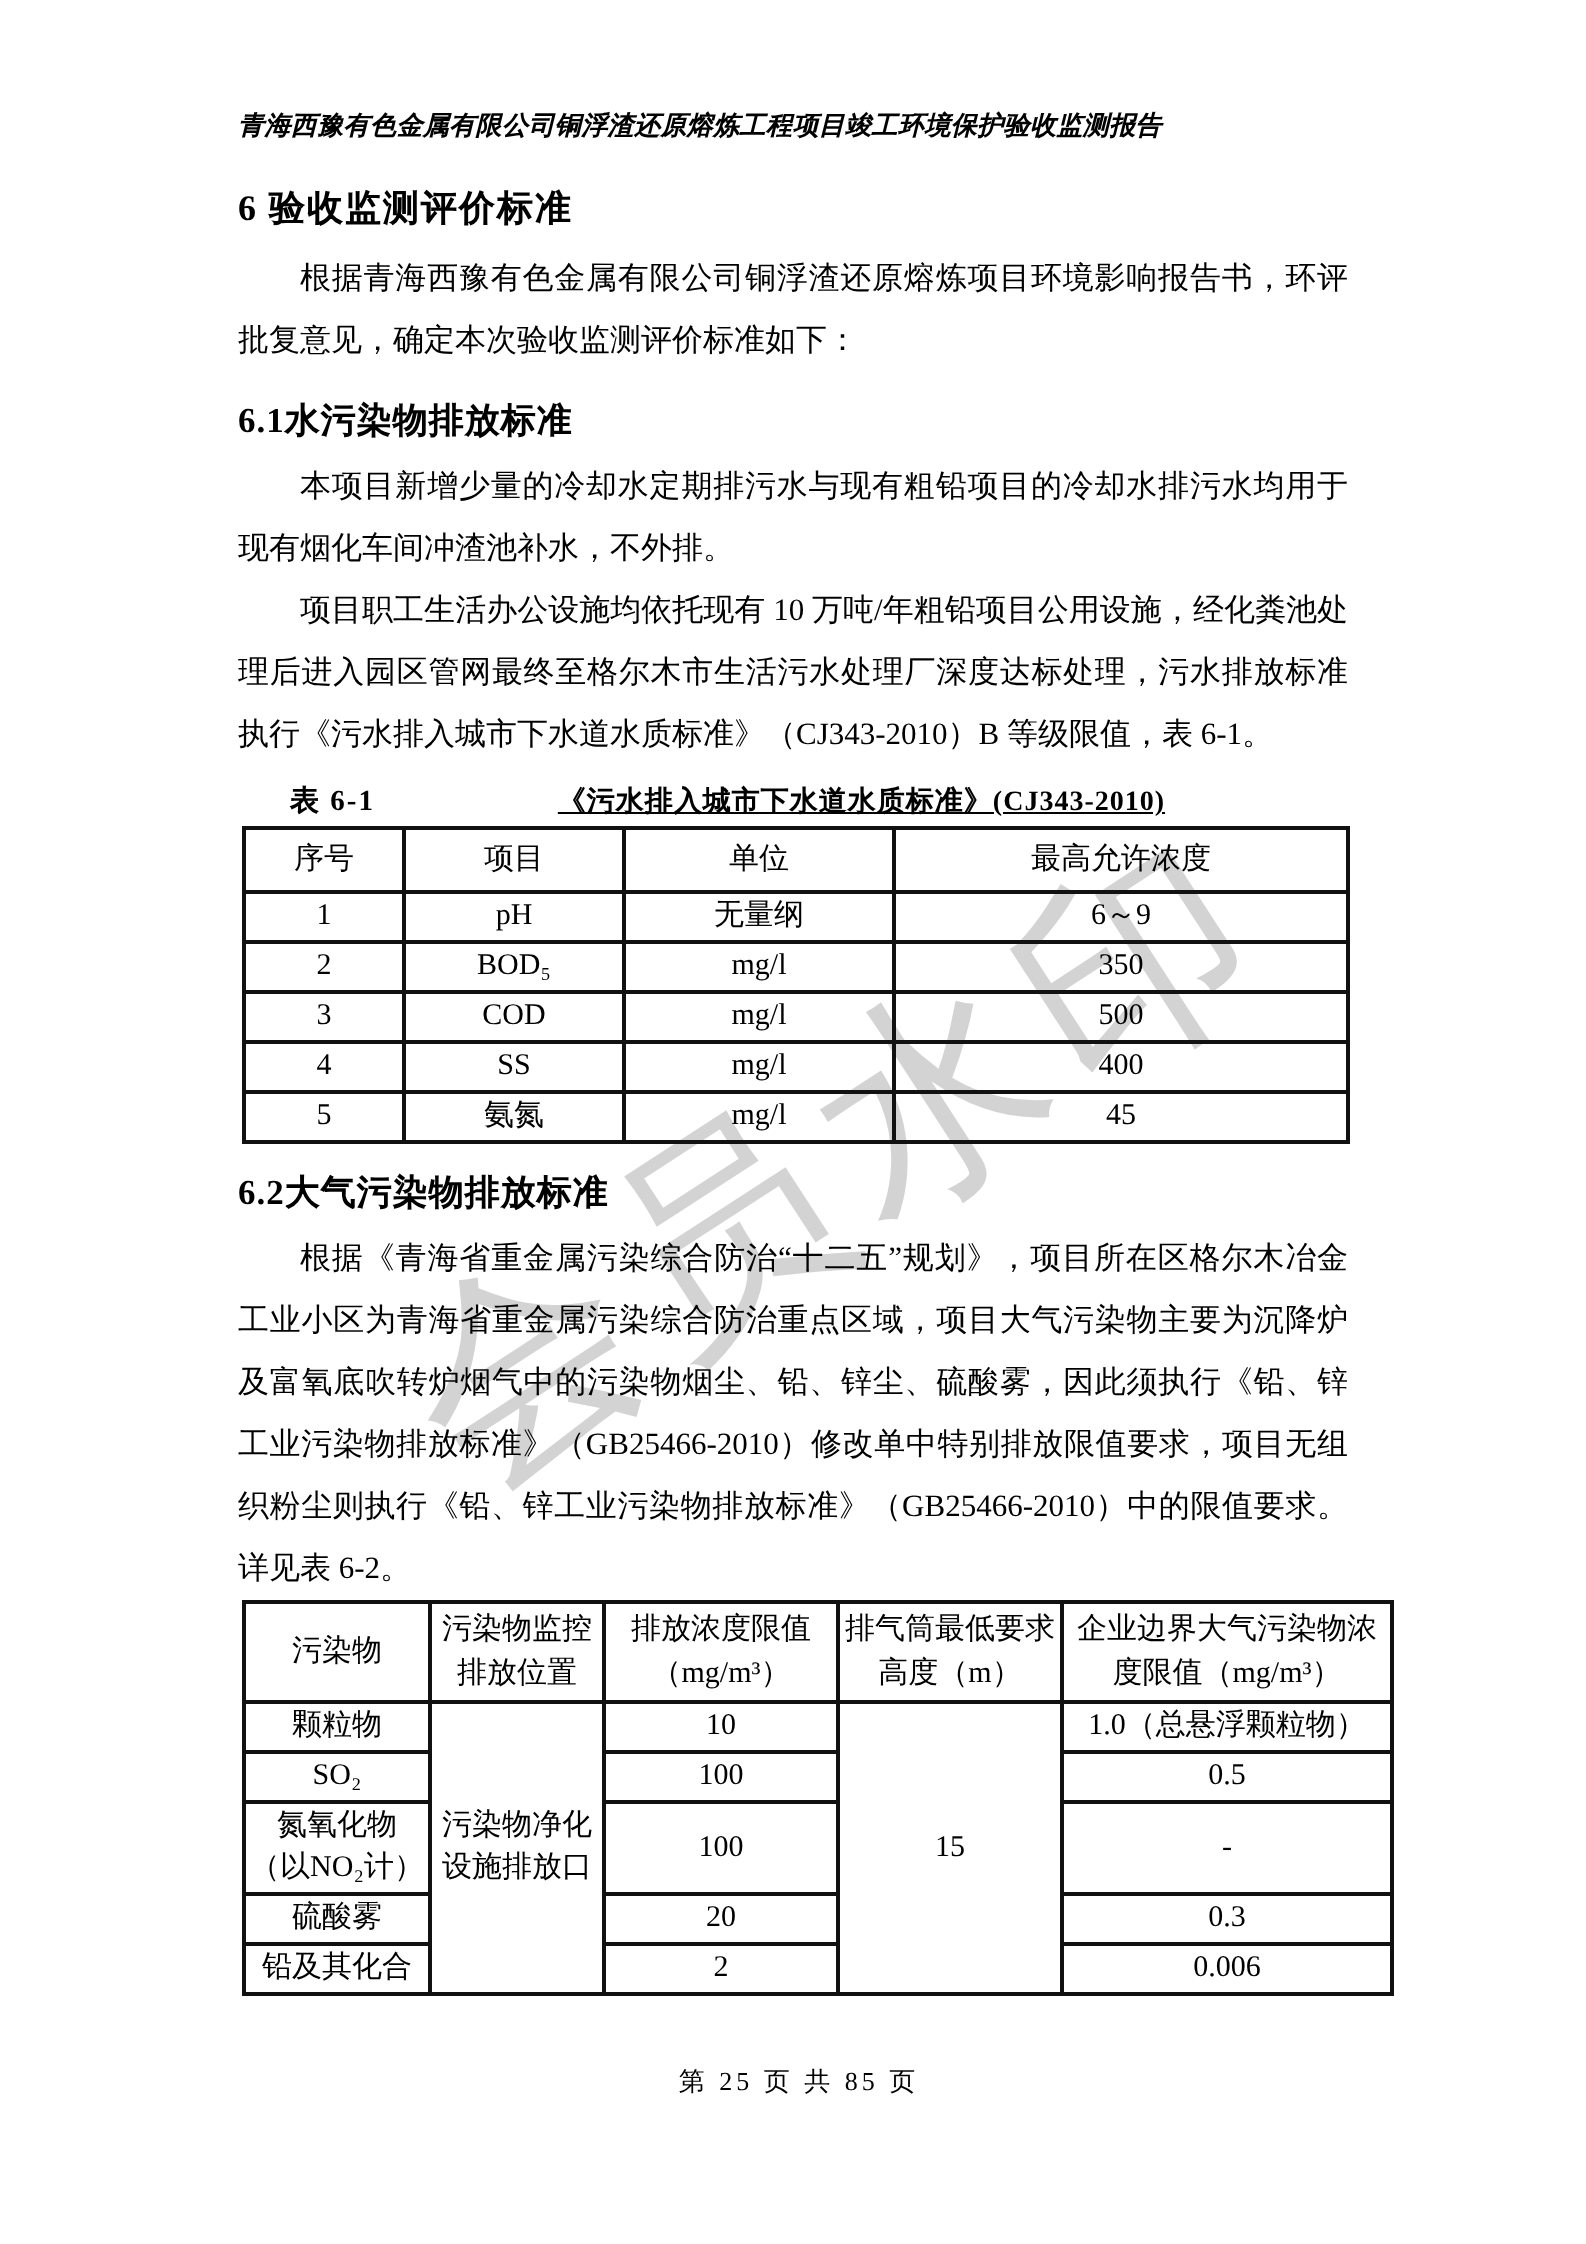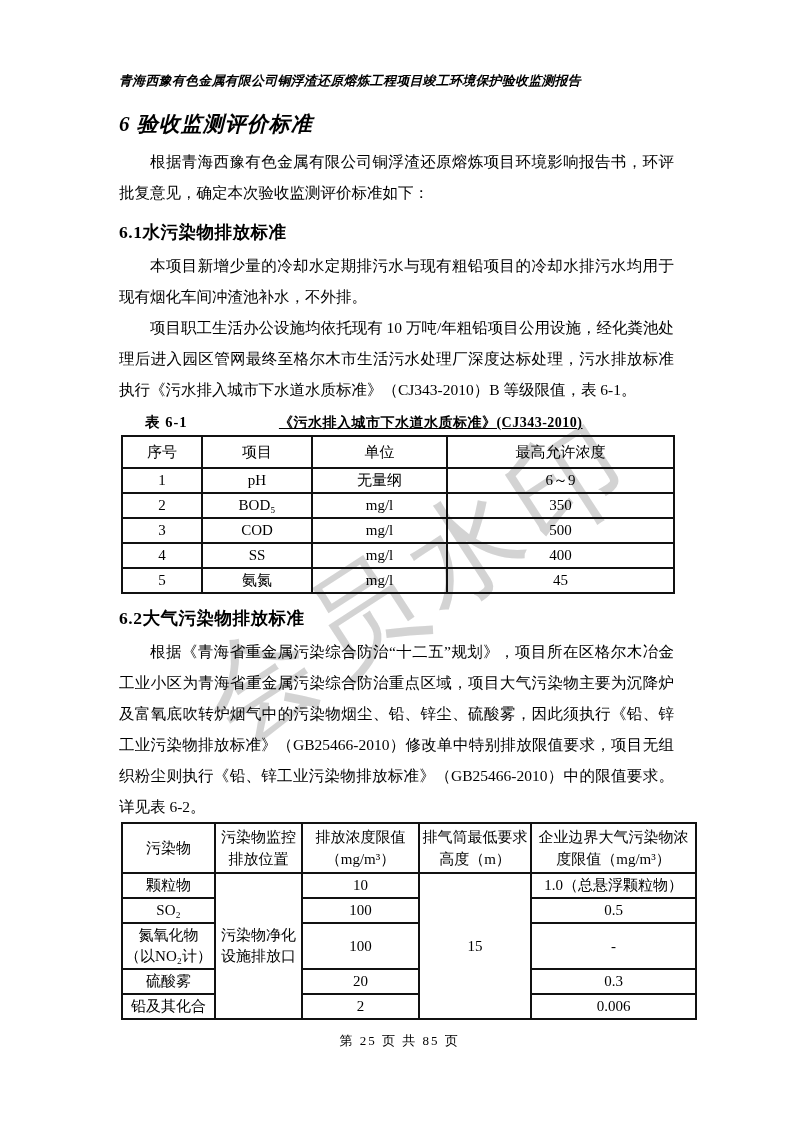--- a/index.html
+++ b/index.html
@@ -16,30 +16,30 @@
     left:128px;top:500px;width:580px;height:160px;
     transform:rotate(-33deg);
     font-size:112px;line-height:160px;
     letter-spacing:10px;
     color:#c9c9c9;opacity:.8;
     white-space:nowrap;text-align:center;
     font-family:"Liberation Sans","DejaVu Sans",sans-serif;
     z-index:0;pointer-events:none;
   }
   .content{
-    position:absolute;left:119px;top:18px;width:555px;z-index:1;
+    position:absolute;left:119px;top:0;width:555px;z-index:1;
   }
   .doc-header{
     margin-top:54px;
     font-size:13px;font-style:italic;font-weight:bold;
     white-space:nowrap;letter-spacing:.2px;
   }
   h1.chapter{
-    font-size:21px;font-weight:bold;
-    margin:20px 0 8px 0;letter-spacing:1px;font-style:italic;
+    font-size:18px;font-weight:bold;
+    margin:20px 0 8px 0;letter-spacing:1px;
   }
   h2.section{
     font-size:17.5px;font-weight:bold;
     margin:12px 0 6px 0;letter-spacing:.5px;
   }
   p.body{
     font-size:15.5px;line-height:31px;
     text-align:justify;text-indent:2em;margin:0;
   }
   .tbl-caption{

